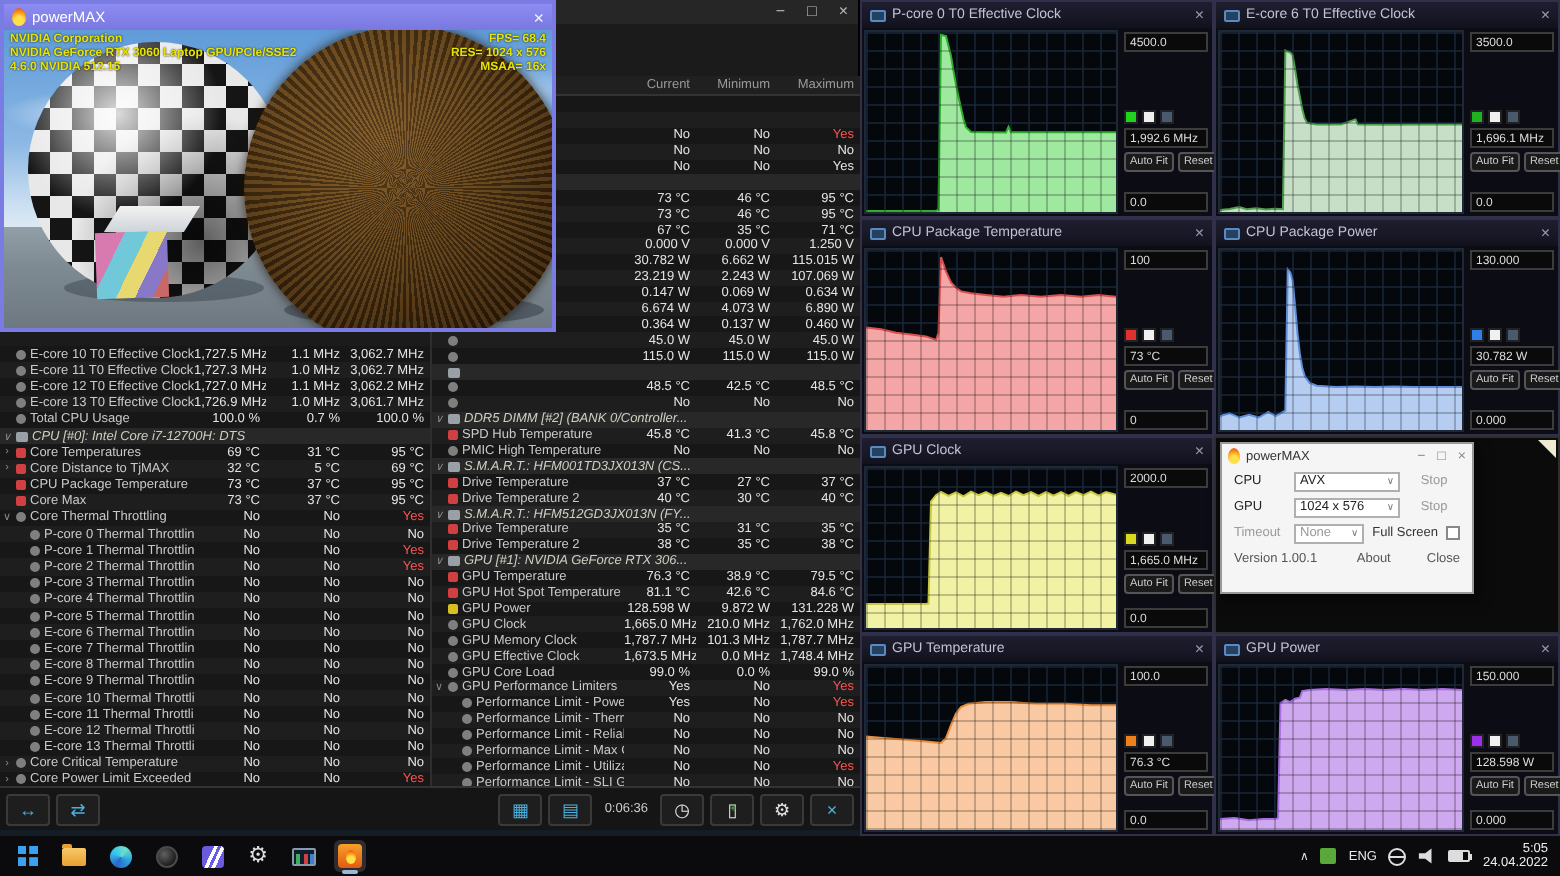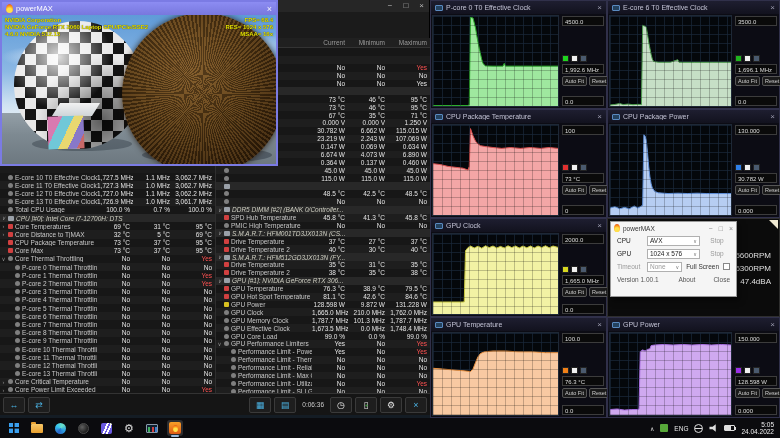--- a/index.html
+++ b/index.html
@@ -966,25 +966,20 @@
             </div>
             <div class="gspace2"></div>
             <div class="gbox">0.000</div>
           </div>
         </div>
       </div>
     </div>
 
   <div id="fanpanel">
     <div class="fan-tri"></div>
-    <div class="fan-lines">
-      <div>5600RPM</div>
-      <div>6300RPM</div>
-      <div>47.4dBA</div>
-    </div>
   </div>
 
   <div id="pmrender">
     <div class="pm-title">
       <span class="flame"></span>
       <span>powerMAX</span>
       <span class="pm-x">×</span>
     </div>
     <div class="pm-scene">
       <div class="shadow1"></div>

